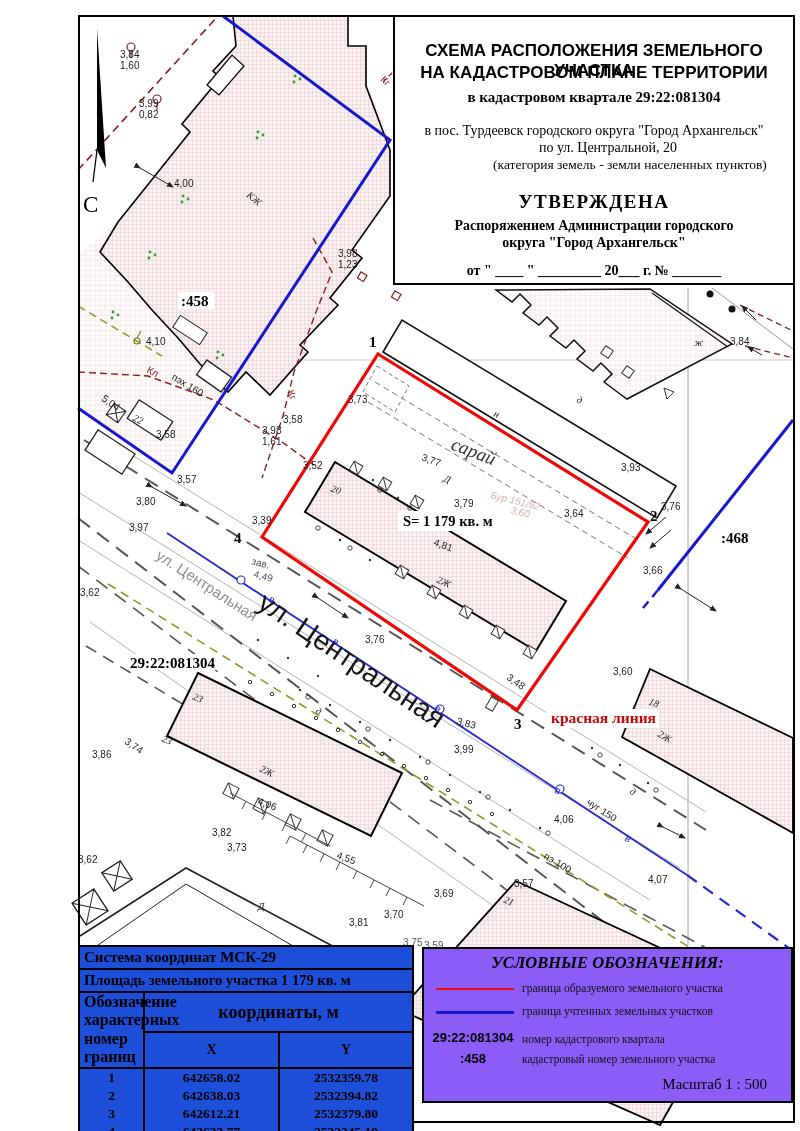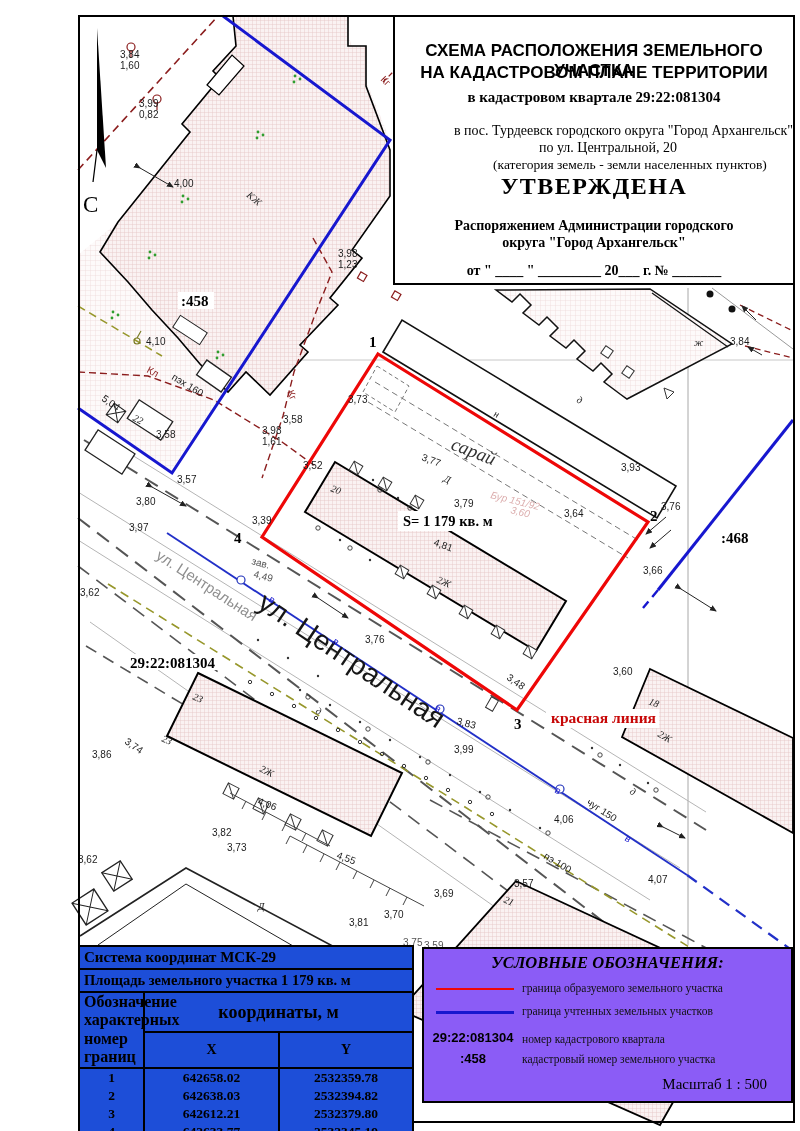--- a/index.html
+++ b/index.html
@@ -19,24 +19,24 @@
   #map text.gy2{fill:#555;}
   #map text.ns{font-family:"Liberation Serif",serif;font-size:23px;fill:#000;}
   #map text.sts{font-size:15px;fill:#8f8f8f;}
   #map text.stb{font-size:28px;fill:#161616;}
   
   .title-block{position:absolute;left:393px;top:15px;width:402px;height:270px;background:#fff;border:2px solid #000;box-sizing:border-box;text-align:center;}
   .title-block div{position:absolute;left:0;width:100%;}
   .tb-l1{top:24px;font-family:"Liberation Sans",sans-serif;font-weight:bold;font-size:17px;}
   .tb-l2{top:46px;font-family:"Liberation Sans",sans-serif;font-weight:bold;font-size:17px;}
   .tb-q{top:72px;font-weight:bold;font-size:15px;}
-  .tb-a1{top:106px;font-size:14px;text-align:right;}
+  .tb-a1{top:106px;font-size:14px;}
   .tb-a2{top:123px;font-size:14px;padding-left:14px;}
   .tb-cat{top:140px;font-size:13.5px;padding-left:36px;}
-  .tb-app{top:156px;font-weight:bold;font-size:24px;letter-spacing:1.5px;}
+  .tb-app{top:174px;font-weight:bold;font-size:19px;letter-spacing:1.5px;}
   .tb-b1{top:201px;font-weight:bold;font-size:14px;}
   .tb-b2{top:218px;font-weight:bold;font-size:14px;}
   .tb-date{top:246px;font-weight:bold;font-size:14px;}
   
   .coords-wrap{position:absolute;left:78px;top:945px;}
   table.coords{border-collapse:collapse;width:334px;background:#1d4ed8;border:2.5px solid #000;table-layout:fixed;}
   table.coords td{border:2px solid #000;font-weight:bold;color:#000;padding:0 4px;}
   td.c-sys{font-size:15px;height:21px;}
   td.c-area{font-size:14.5px;height:21px;}
   td.c-pt{font-size:16px;text-align:left;line-height:1.15;padding:0 1px;}

